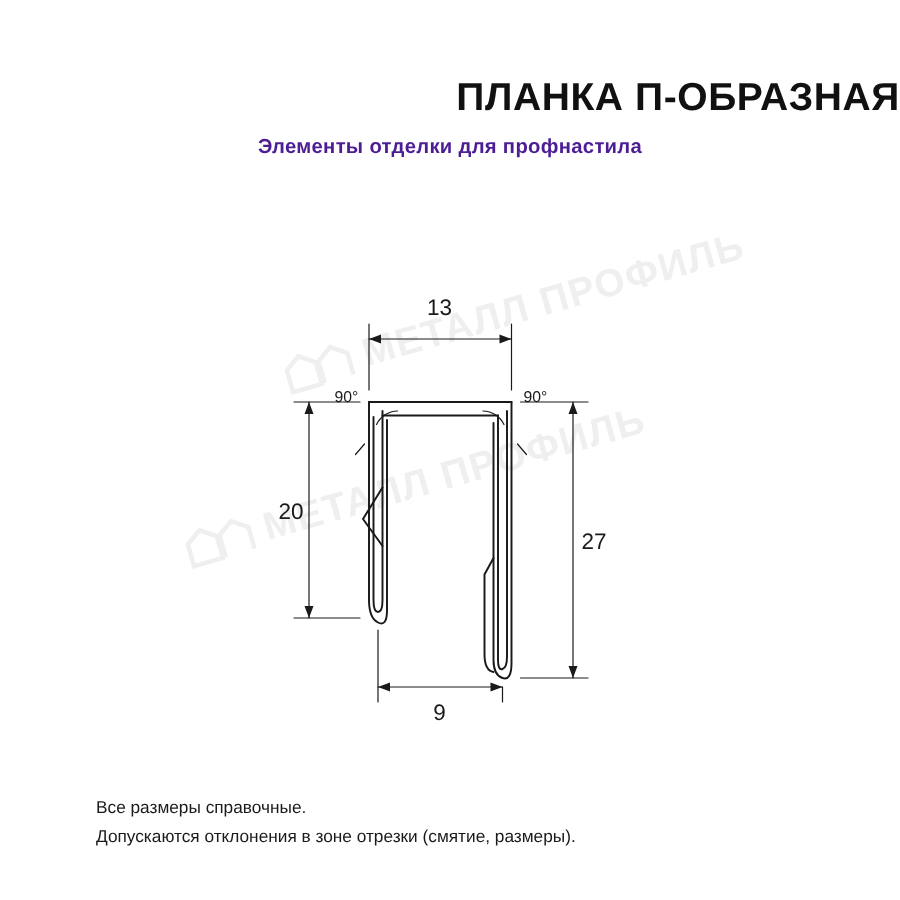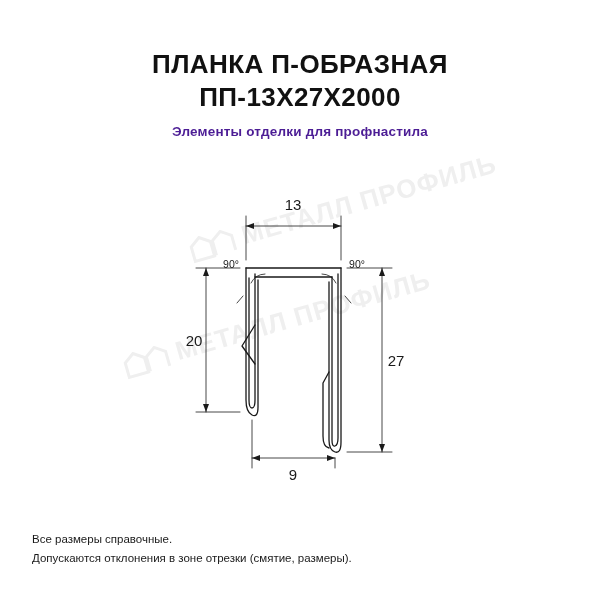--- a/index.html
+++ b/index.html
@@ -28,20 +28,21 @@
     top: 48px;
     width: 600px;
     text-align: center;
   }
   .title-line-1 {
     font-size: 26px;
     font-weight: bold;
     letter-spacing: 0.4px;
     line-height: 32px;
     color: #111111;
+    text-align: right;
   }
   .title-line-2 {
     font-size: 26px;
     font-weight: bold;
     letter-spacing: 0.4px;
     line-height: 34px;
     color: #111111;
   }
   .subtitle {
     margin-top: 10px;
@@ -88,20 +89,21 @@
   .footer {
     position: absolute;
     left: 32px;
     bottom: 32px;
     width: 520px;
   }
   .footer-line {
     font-size: 11.5px;
     line-height: 19px;
     color: #1a1a1a;
+    margin-left: 32px;
   }
 </style>
 </head>
 <body>
 
 <div class="page">
 
   <div class="watermark wm-1">
     <span class="wm-logo">
       <svg width="46" height="26" viewBox="0 0 46 26" aria-hidden="true">
@@ -117,21 +119,20 @@
       <svg width="46" height="26" viewBox="0 0 46 26" aria-hidden="true">
         <path d="M2 24 L2 9 L12 2 L22 9 L22 24 Z" fill="none" stroke="#efefef" stroke-width="3"></path>
         <path d="M24 24 L24 9 L34 2 L44 9 L44 24" fill="none" stroke="#efefef" stroke-width="3"></path>
       </svg>
     </span>
     <span>МЕТАЛЛ ПРОФИЛЬ</span>
   </div>
 
   <div class="header">
     <div class="title-line-1">ПЛАНКА П-ОБРАЗНАЯ</div>
-    <div class="title-line-2">ПП-13Х27Х2000</div>
     <div class="subtitle">Элементы отделки для профнастила</div>
   </div>
 
   <div class="drawing">
     <svg width="600" height="340" viewBox="0 0 600 340" aria-hidden="true">
       <g fill="none" stroke="#1a1a1a" stroke-width="1.3" stroke-linecap="round" stroke-linejoin="round">
 
         <path d="M247 120
                  L247 248
                  Q247 258 252 262

